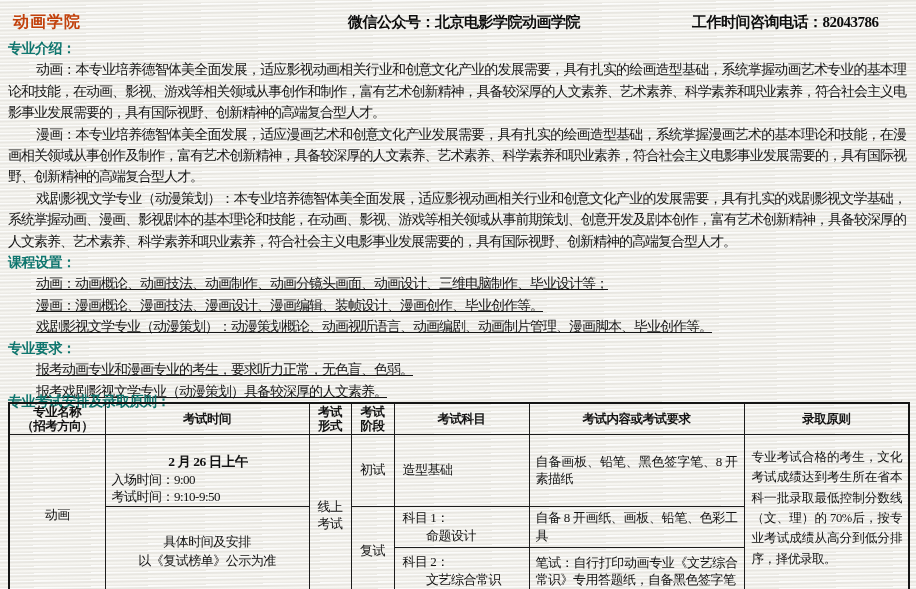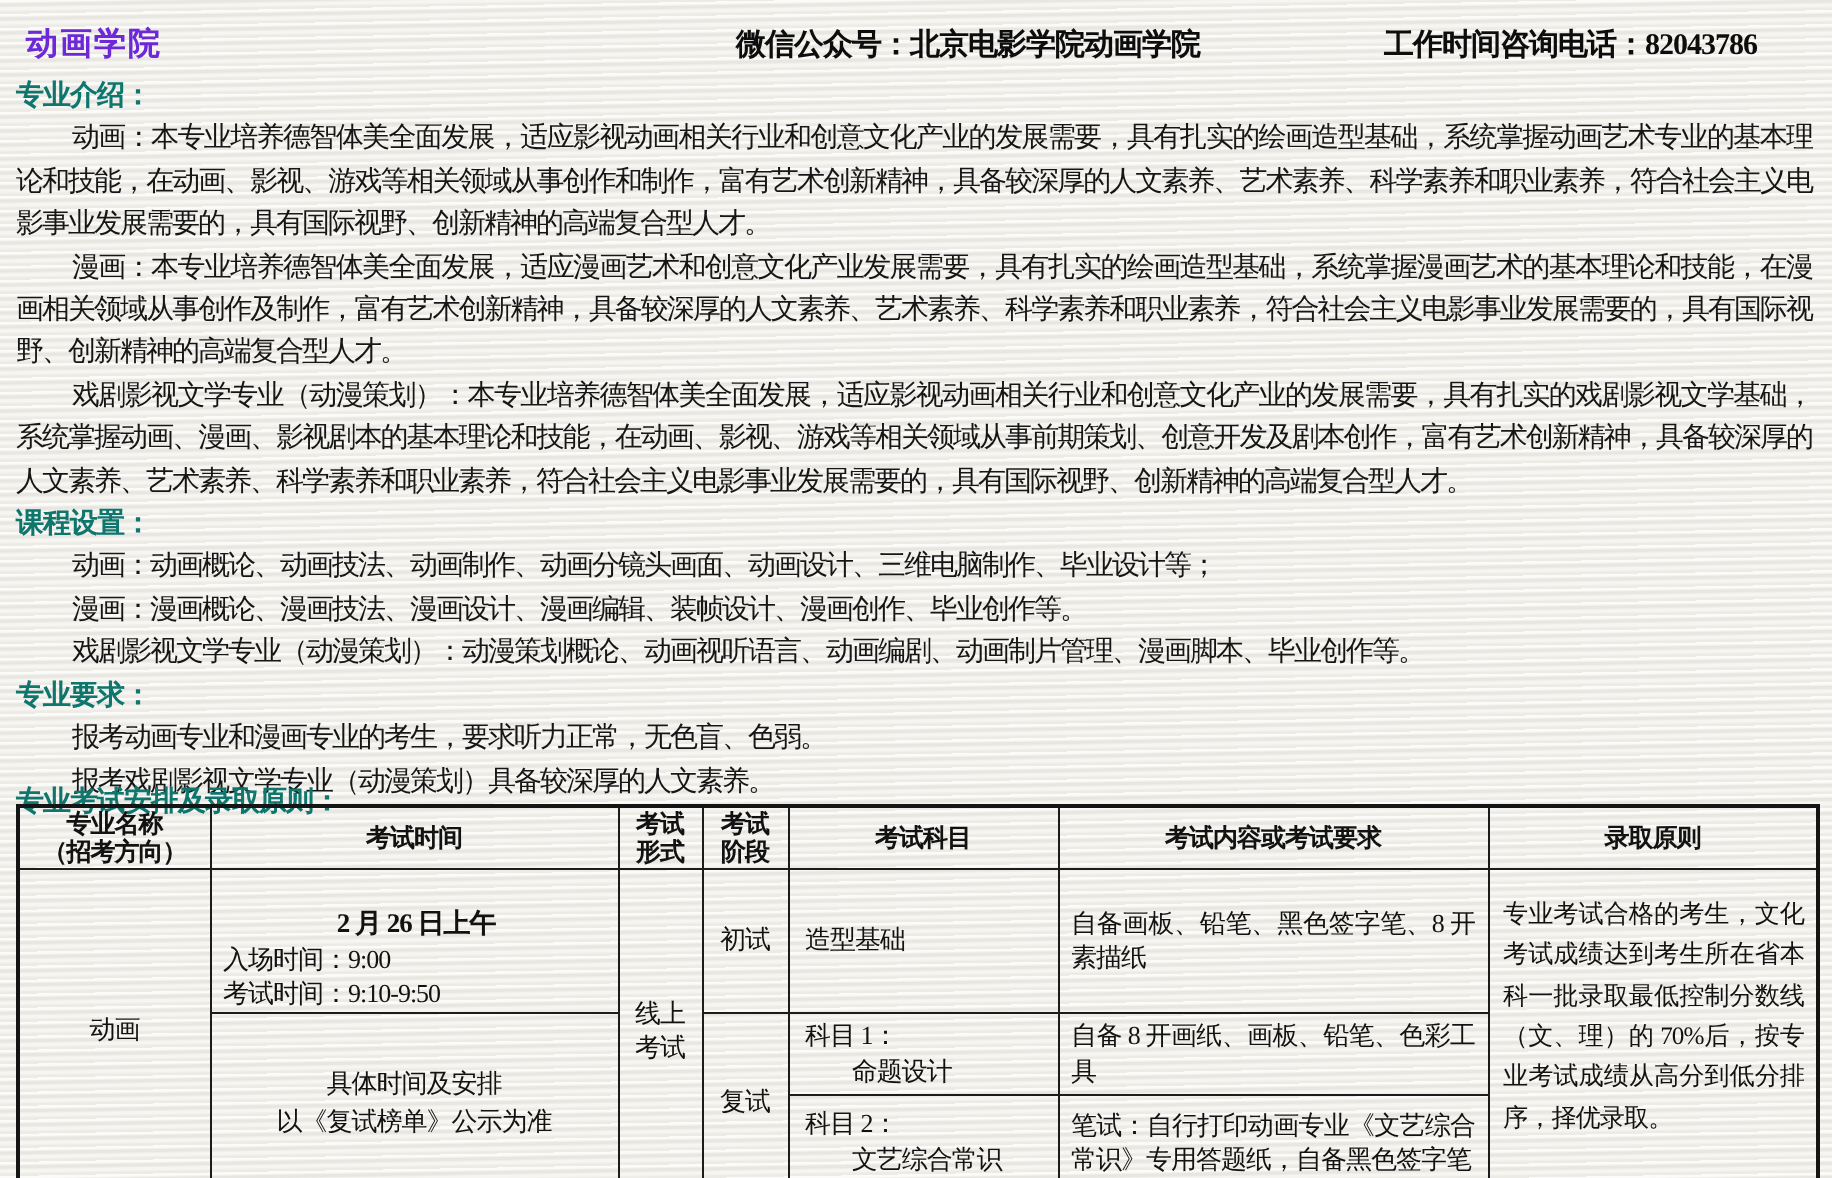--- a/index.html
+++ b/index.html
@@ -17,31 +17,31 @@
       rgba(231,229,222,0.40) 6px, rgba(231,229,222,0.40) 7px
     );
   }
   .doc { position: relative; width: 916px; height: 589px; padding: 12px 10px 0 8px; }
 
   
   .topbar { position: relative; height: 20px; margin-bottom: 6px; }
   .title {
     position: absolute; left: 5px; top: 0;
     font-size: 16px; font-weight: bold; letter-spacing: 1px;
-    color: #6d28d9;
+    color: #c2410c;
   }
   .topinfo { position: absolute; top: 1px; font-size: 15px; font-weight: bold; letter-spacing: -0.5px; color: #0d0d0d; }
-  .wechat { left: 360px; }
+  .wechat { left: 340px; }
   .phone  { left: 684px; }
 
   
   .textflow { font-size: 14px; line-height: 21.4px; letter-spacing: -1px; }
   .sechead  { font-weight: bold; font-size: 14px; letter-spacing: -0.5px; color: #0f766e; }
   .para     { text-indent: 2em; text-align: justify; }
-  .lineitem { text-indent: 2em; white-space: nowrap; }
+  .lineitem { text-indent: 2em; white-space: nowrap; text-decoration: underline; }
   .examhead { margin-top: -11px; }
 
   
   table.exam {
     position: absolute; left: 8px; top: 402px;
     width: 902px; height: 175px;
     border-collapse: collapse; table-layout: fixed;
     font-size: 13px; letter-spacing: -0.5px; color: #121212;
   }
   table.exam td, table.exam th { border: 1.5px solid #1c1c1c; overflow: hidden; font-family: Liberation Serif, serif; }

